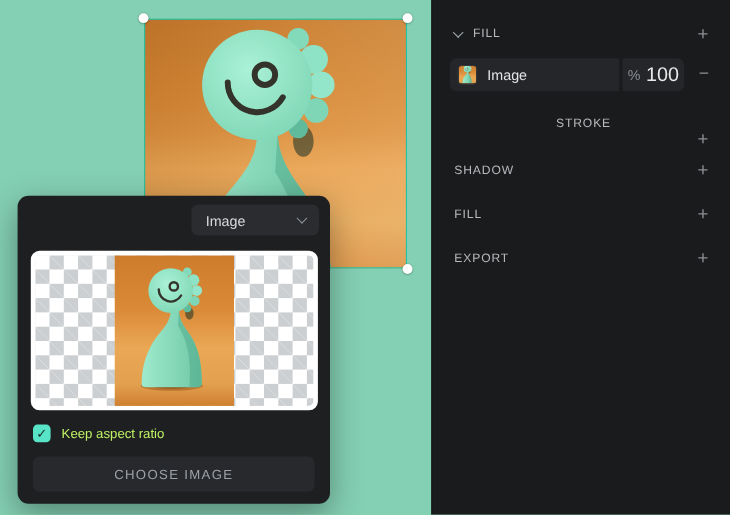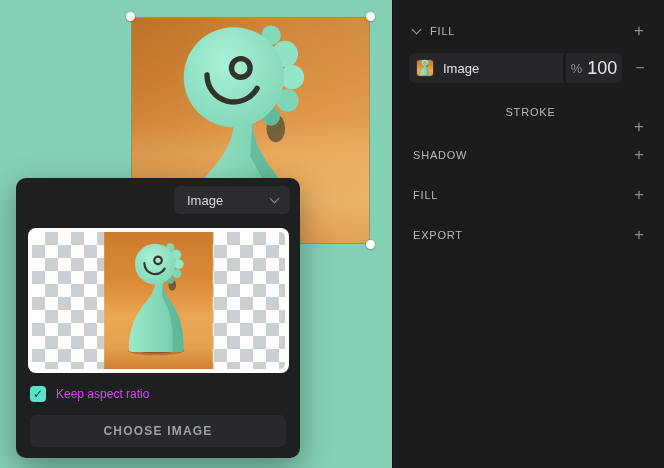--- a/index.html
+++ b/index.html
@@ -55,26 +55,26 @@
   .checker { position:absolute; inset:4px; border-radius:5px; background-color:#ffffff;
     background-image:
       linear-gradient(45deg,#cccfd1 25%,transparent 25%,transparent 75%,#cccfd1 75%),
       linear-gradient(45deg,#cccfd1 25%,transparent 25%,transparent 75%,#cccfd1 75%);
     background-size:26px 26px; background-position:0 0,13px 13px;
     display:flex; align-items:center; justify-content:center; overflow:hidden; }
   .checker svg { display:block; width:109px; height:137px; }
   .kar-row { position:absolute; left:14px; top:208px; height:16px; display:flex; align-items:center; }
   .checkbox { width:16px; height:16px; border-radius:4px; background:#58e4c6;
     color:#17332c; font-size:12px; font-weight:bold; line-height:16px; text-align:center; cursor:pointer; }
-  .kar-label { margin-left:10px; font-size:12px; color:#d946ef; }
+  .kar-label { margin-left:10px; font-size:12px; color:#bef264; }
   .choose-btn { position:absolute; left:14px; top:237px; width:256px; height:32px;
     background:#27292d; border-radius:6px; border:none; cursor:pointer;
     display:flex; align-items:center; justify-content:center;
     font-size:12px; letter-spacing:1.2px; color:#9ca2a7;
-    font-family:"Liberation Sans","DejaVu Sans",sans-serif;font-weight:bold; }
+    font-family:"Liberation Sans","DejaVu Sans",sans-serif; }
 
   .defs-svg { position:absolute; width:0; height:0; }
 </style>
 </head>
 <body>
 
 <svg class="defs-svg" aria-hidden="true">
   <defs>
     <linearGradient id="bodyG" x1="0" y1="0" x2="1" y2="0">
       <stop offset="0" stop-color="#9feacd"></stop>

